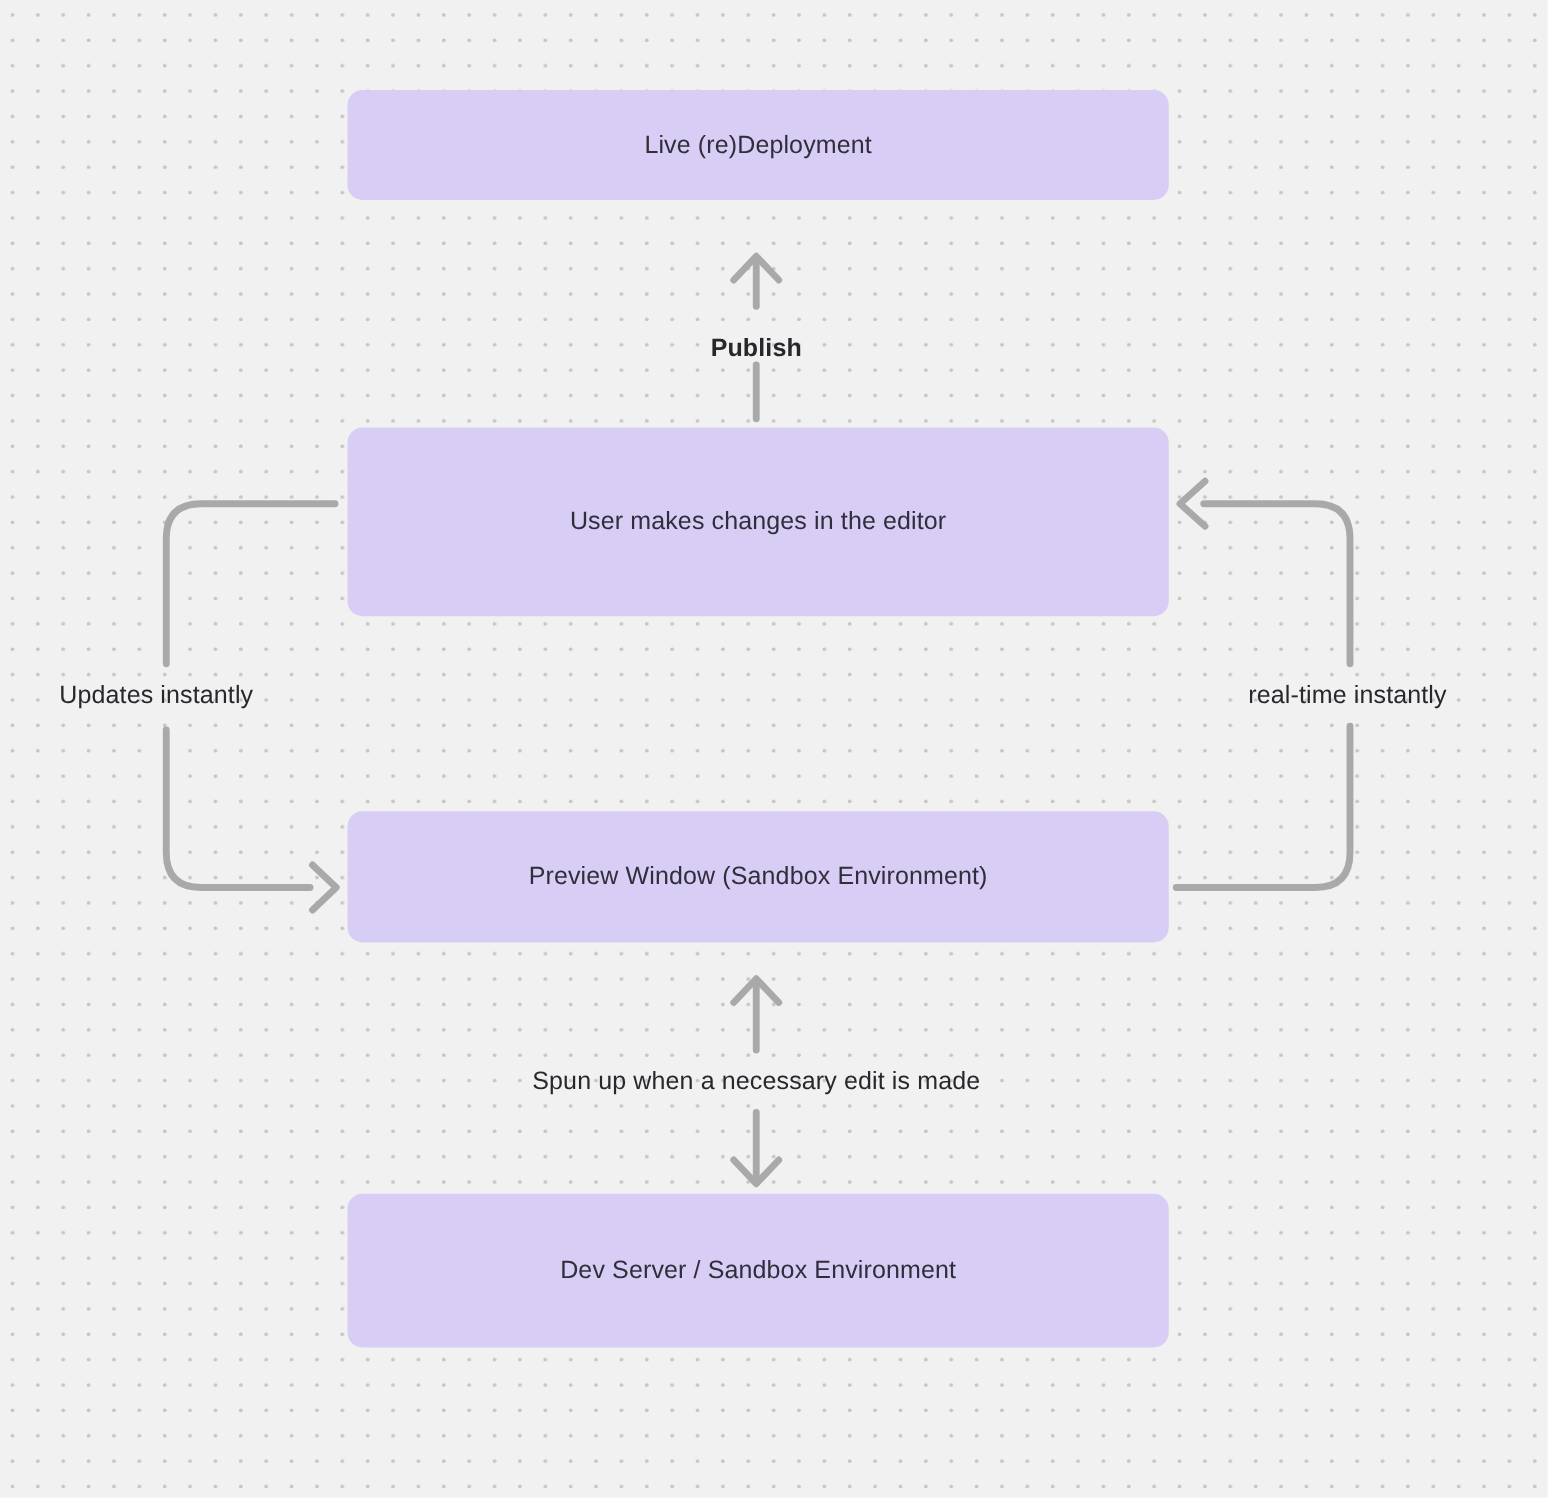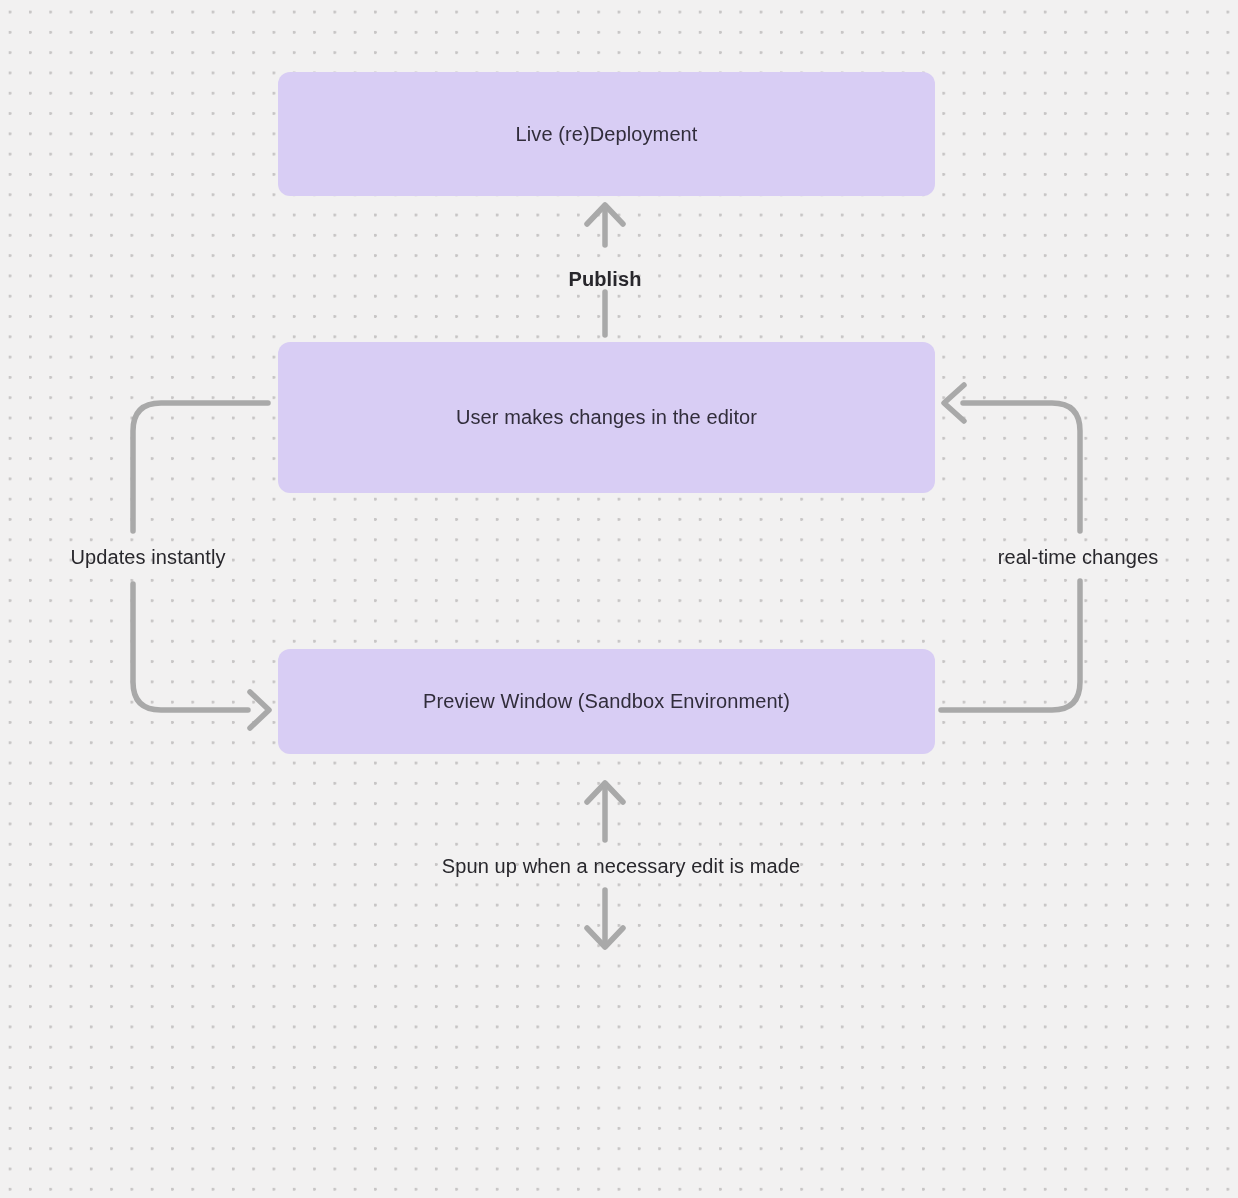--- a/index.html
+++ b/index.html
@@ -39,36 +39,36 @@
     display: flex;
     align-items: center;
     justify-content: center;
     text-align: center;
   }
   .node span {
     color: var(--node-text, #312D3B);
     font-size: 20px;
     letter-spacing: 0.1px;
   }
-  .node-1 { top: 72px;  height: 124px; text-align: right; }
+  .node-1 { top: 72px;  height: 88px; text-align: right; }
   .node-2 { top: 342px; height: 151px; }
   .node-3 { top: 649px; height: 105px; }
   .node-4 { top: 955px; height: 123px; }
   .edge-label {
     position: absolute;
     transform: translate(-50%, -50%);
     white-space: nowrap;
     color: var(--label-text, #28272C);
     font-size: 20px;
     letter-spacing: 0.1px;
   }
   .label-publish  { left: 605px;  top: 279px; font-weight: bold; }
-  .label-updates  { left: 148px;  top: 557px; }
+  .label-updates  { left: 125px;  top: 557px; }
   .label-feedback { left: 1078px; top: 557px; }
-  .label-spun     { left: 621px;  top: 866px; }
+  .label-spun     { left: 605px;  top: 866px; }
 </style>
 </head>
 <body>
 
 <div class="canvas">
 
   <svg class="edges-svg" width="1238" height="1198" viewBox="0 0 1238 1198">
 
     <g>
       <path d="M587 224 L605 205 L623 224"></path>
@@ -101,22 +101,25 @@
   </div>
 
   <div class="node node-2">
     <span>User makes changes in the editor</span>
   </div>
 
   <div class="node node-3">
     <span>Preview Window (Sandbox Environment)</span>
   </div>
 
+  <div class="node node-4">
+    <span>Dev Server / Sandbox Environment</span>
+  </div>
 
   <div class="edge-label label-publish">Publish</div>
 
   <div class="edge-label label-updates">Updates instantly</div>
 
-  <div class="edge-label label-feedback">real-time changes</div>
+  <div class="edge-label label-feedback">real-time instantly</div>
 
   <div class="edge-label label-spun">Spun up when a necessary edit is made</div>
 
 </div>
 
 </body></html>

